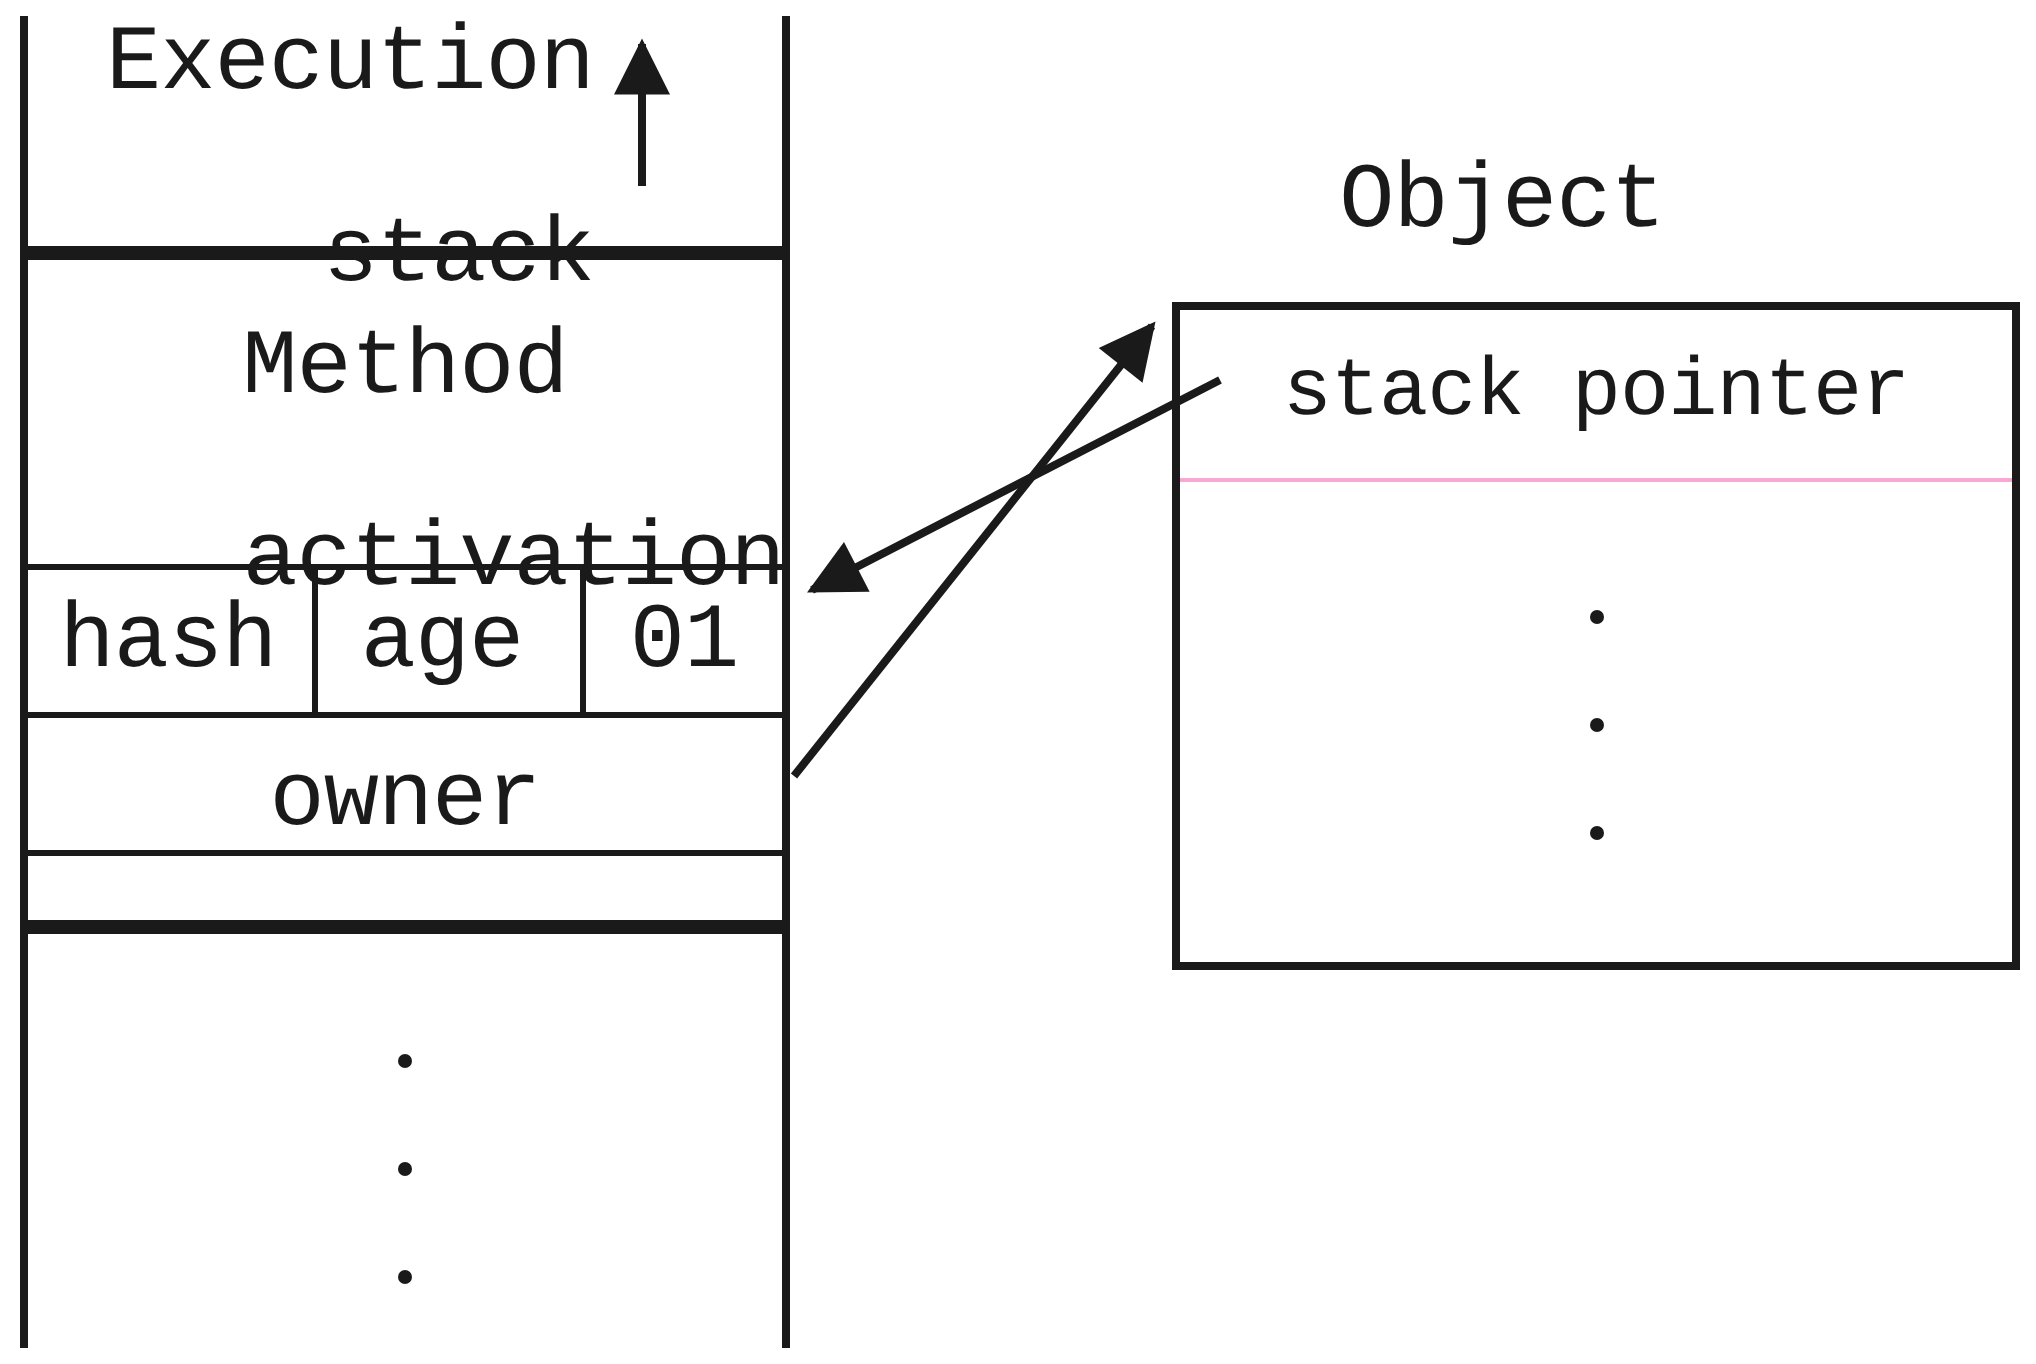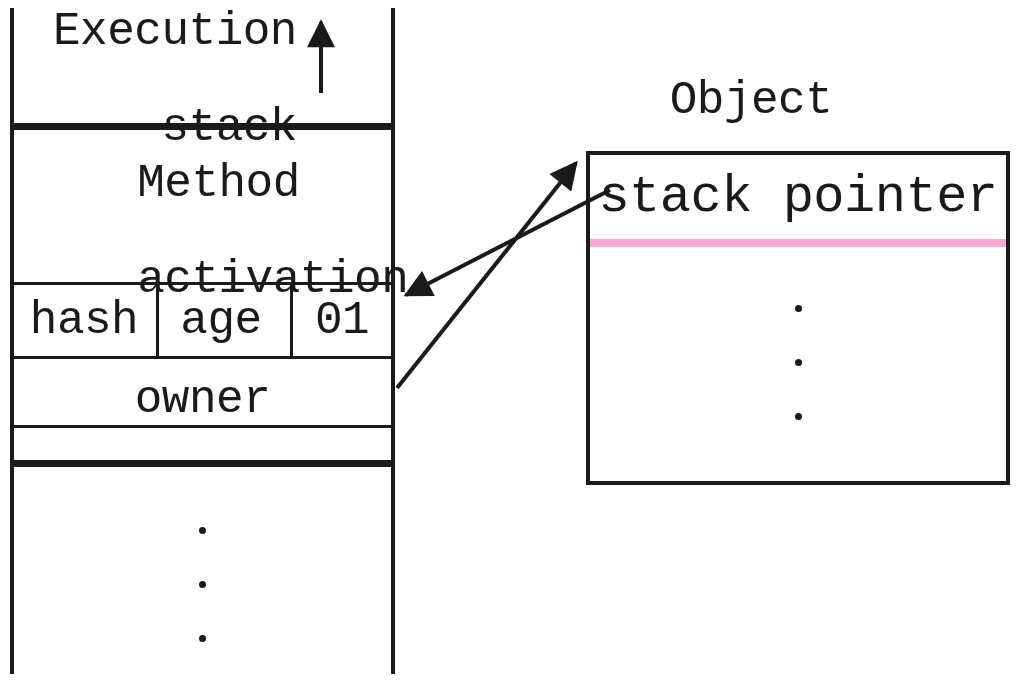--- a/index.html
+++ b/index.html
@@ -28,23 +28,23 @@
   .cell { display: flex; align-items: center; justify-content: center; }
   .object-box {
     position: absolute;
     left: 586px; top: 151px;
     width: 424px; height: 334px;
     border: 4px solid #1a1a1a;
     box-sizing: border-box;
   }
   .sp-row {
     height: 84px;
-    border-bottom: 8px solid #f9a8d4;
+    border-bottom: 2px solid #f9a8d4;
     display: flex; align-items: center; justify-content: center;
-    font-size: 52px; letter-spacing: -0.5px;
+    font-size: 41px; letter-spacing: -0.5px;
   }
   .dots-col {
     display: flex; flex-direction: column; align-items: center;
     gap: 47px;
   }
   .dot { width: 7px; height: 7px; border-radius: 50%; background: #1a1a1a; display: block; }
   .stack-dots { position: absolute; left: 10px; top: 527px; width: 385px; }
   .object-dots { position: absolute; left: 0; top: 150px; width: 100%; }
   svg.overlay { position: absolute; left: 0; top: 0; pointer-events: none; }
 </style>
@@ -62,21 +62,21 @@
   <div class="hline" style="top:425px;"></div>
   <div class="hline thick" style="top:460px;"></div>
 
   <div class="vdiv" style="left:156px;"></div>
   <div class="vdiv" style="left:290px;"></div>
 
   <div class="label two-line" style="left:25px; top:8px; width:300px;"><span>Execution</span><br>
     <span>stack</span>
   </div>
 
-  <div class="label two-line" style="left:10px; top:160px; width:385px;padding-left:16px;"><span>Method</span><br>
+  <div class="label two-line" style="left:10px; top:160px; width:385px;"><span>Method</span><br>
     <span>activation</span>
   </div>
 
   <div class="label cell" style="left:12px; top:285px; width:144px; height:71px;text-align:right;">hash</div>
   <div class="label cell" style="left:159px; top:285px; width:124px; height:71px;">age</div>
   <div class="label cell" style="left:293px; top:285px; width:98px; height:71px;">01</div>
 
   <div class="label cell" style="left:10px; top:376px; width:385px; height:48px;">owner</div>
 
   <div class="dots-col stack-dots">

